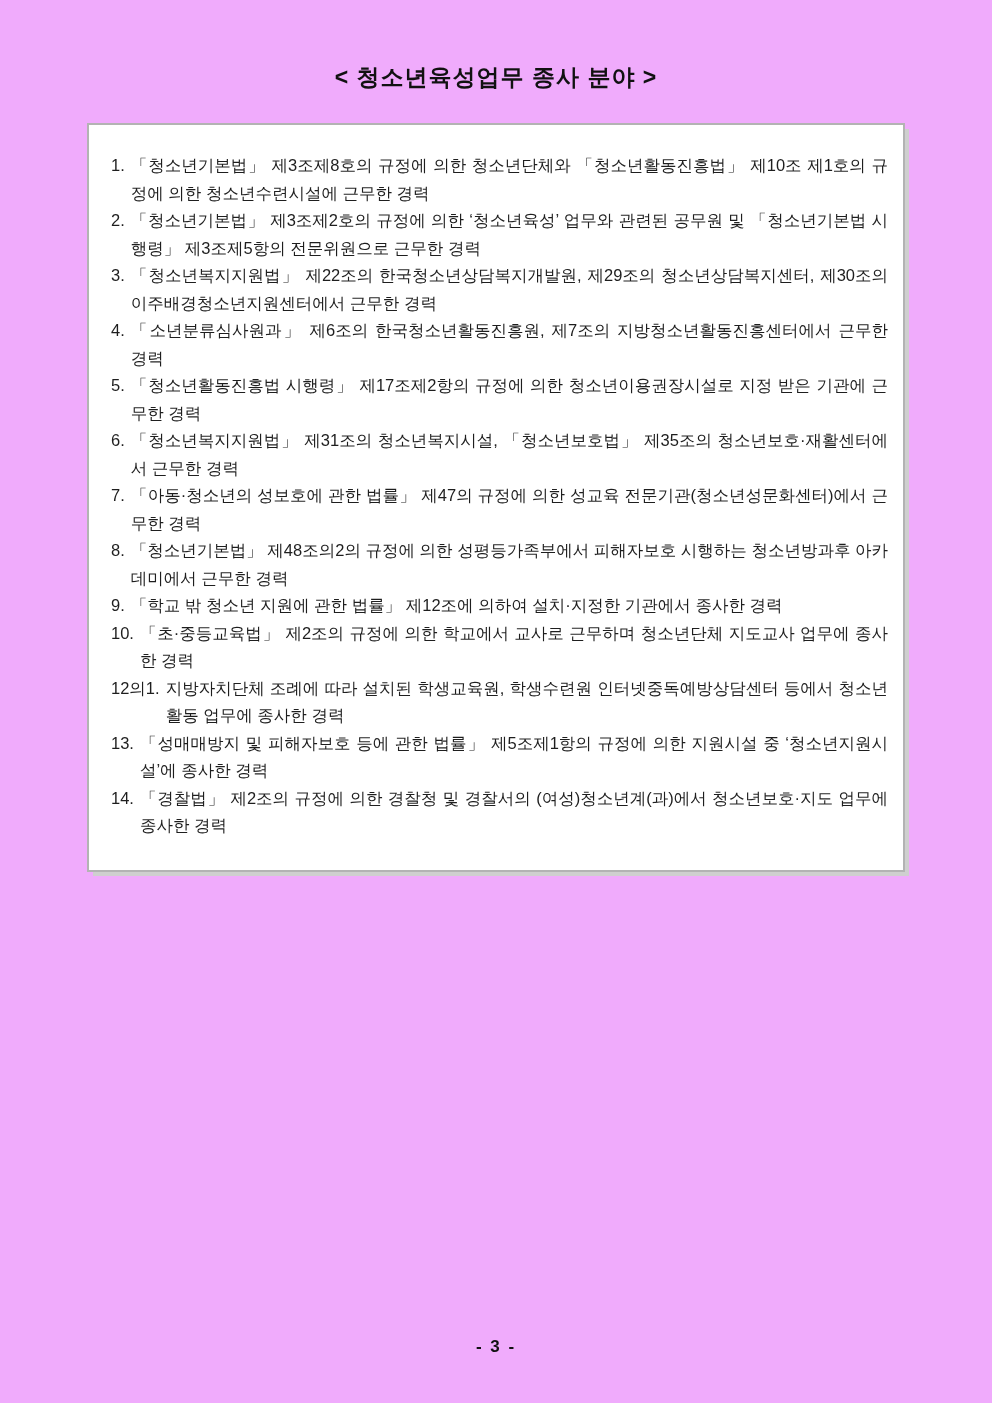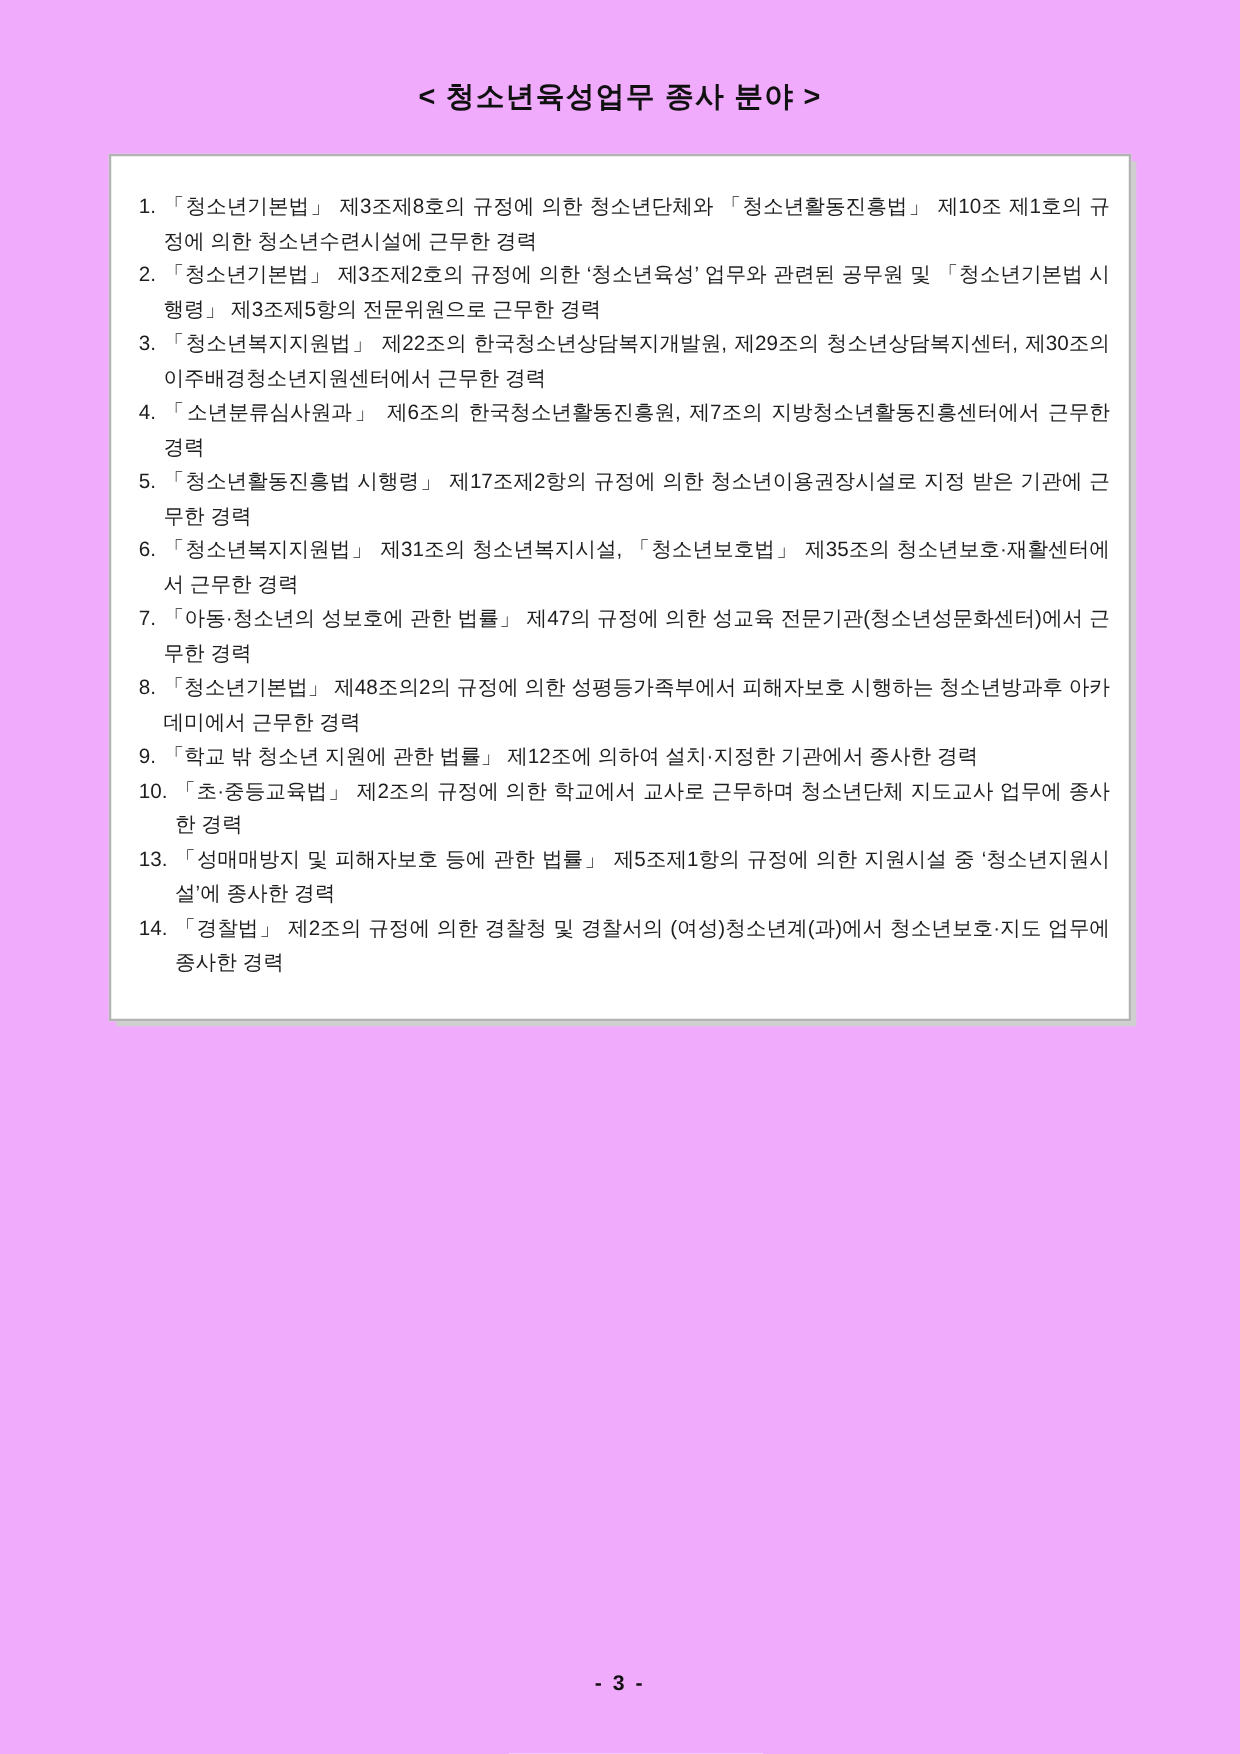--- a/index.html
+++ b/index.html
@@ -104,20 +104,24 @@
     </div>
     <div class="item">
       <span class="num">9.</span>
       <span class="text">「학교 밖 청소년 지원에 관한 법률」 제12조에 의하여 설치·지정한 기관에서 종사한 경력</span>
     </div>
     <div class="item">
       <span class="num">10.</span>
       <span class="text">「초·중등교육법」 제2조의 규정에 의한 학교에서 교사로 근무하며 청소년단체 지도교사 업무에 종사한 경력</span>
     </div>
     <div class="item">
+      <span class="num">12의1.</span>
+      <span class="text">지방자치단체 조례에 따라 설치된 학생교육원, 학생수련원 인터넷중독예방상담센터 등에서 청소년활동 업무에 종사한 경력</span>
+    </div>
+    <div class="item">
       <span class="num">13.</span>
       <span class="text">「성매매방지 및 피해자보호 등에 관한 법률」 제5조제1항의 규정에 의한 지원시설 중 ‘청소년지원시설’에 종사한 경력</span>
     </div>
     <div class="item">
       <span class="num">14.</span>
       <span class="text">「경찰법」 제2조의 규정에 의한 경찰청 및 경찰서의 (여성)청소년계(과)에서 청소년보호·지도 업무에 종사한 경력</span>
     </div>
 
   </div>
 

